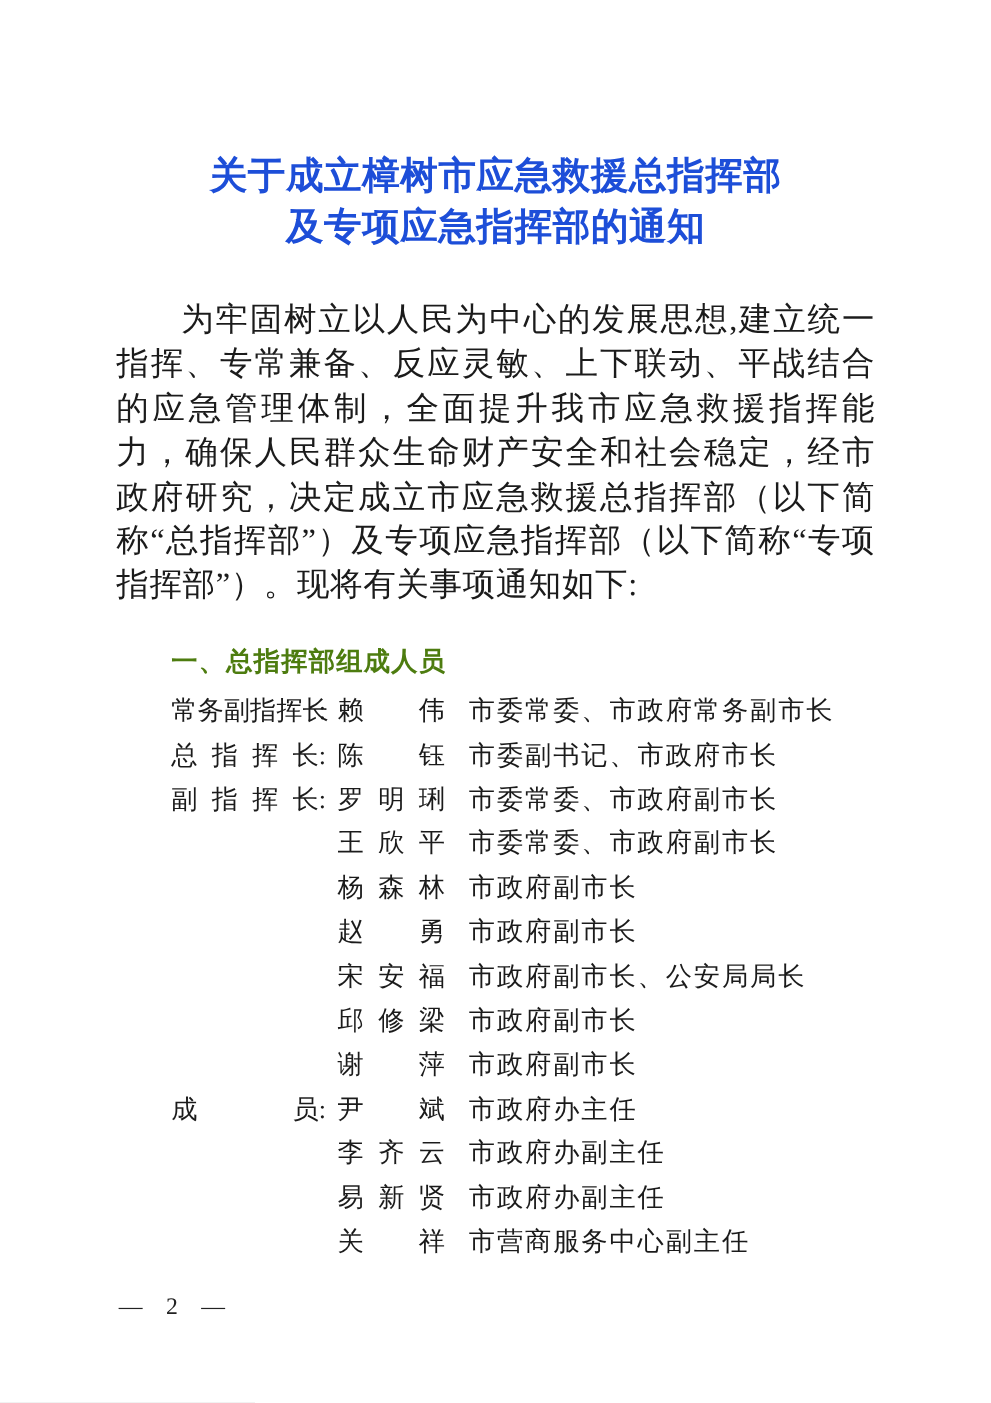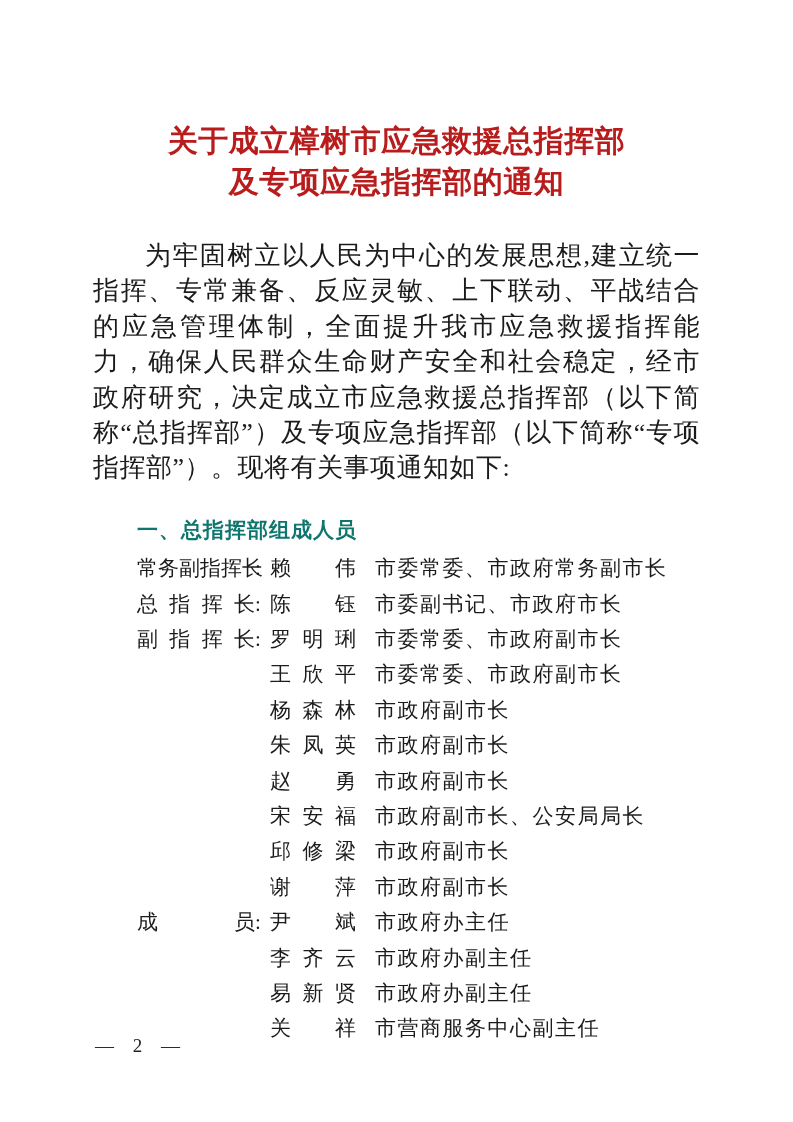--- a/index.html
+++ b/index.html
@@ -18,40 +18,40 @@
     left: 93px;
     top: 0;
     width: 607px;
   }
   .doc-title {
     margin-top: 120px;
     text-align: center;
     font-size: 30px;
     line-height: 41px;
     font-weight: 700;
-    color: #b91c1c;
+    color: #1d4ed8;
     letter-spacing: 0.5px;
   }
   .intro {
     margin-top: 36px;
     font-size: 26px;
     line-height: 35.4px;
     text-align: justify;
     text-justify: inter-character;
     text-indent: 2em;
     letter-spacing: 0.5px;
   }
   .section-heading {
     margin-top: 0;
     padding-left: 44px;
     font-family: "Liberation Sans", "DejaVu Sans", sans-serif;
     font-size: 21px;
     line-height: 35.4px;
     font-weight: 700;
-    color: #0f766e;
+    color: #4d7c0f;
     letter-spacing: 1px;
   }
   .roster { margin-top: 4px; }
   .r-row {
     padding-left: 44px;
     height: 35.4px;
     line-height: 35.4px;
     font-size: 21px;
     white-space: nowrap;
   }
@@ -118,23 +118,20 @@
       </div>
 
       <div class="r-row">
         <span class="r-label-text"></span><span class="r-colon"></span><span class="r-name">王欣平</span><span class="r-title">市委常委、市政府副市长</span>
       </div>
 
       <div class="r-row">
         <span class="r-label-text"></span><span class="r-colon"></span><span class="r-name">杨森林</span><span class="r-title">市政府副市长</span>
       </div>
 
-      <div class="r-row">
-        <span class="r-label-text"></span><span class="r-colon"></span><span class="r-name">朱凤英</span><span class="r-title">市政府副市长</span>
-      </div>
 
       <div class="r-row">
         <span class="r-label-text"></span><span class="r-colon"></span><span class="r-name">赵勇</span><span class="r-title">市政府副市长</span>
       </div>
 
       <div class="r-row">
         <span class="r-label-text"></span><span class="r-colon"></span><span class="r-name">宋安福</span><span class="r-title">市政府副市长、公安局局长</span>
       </div>
 
       <div class="r-row">

